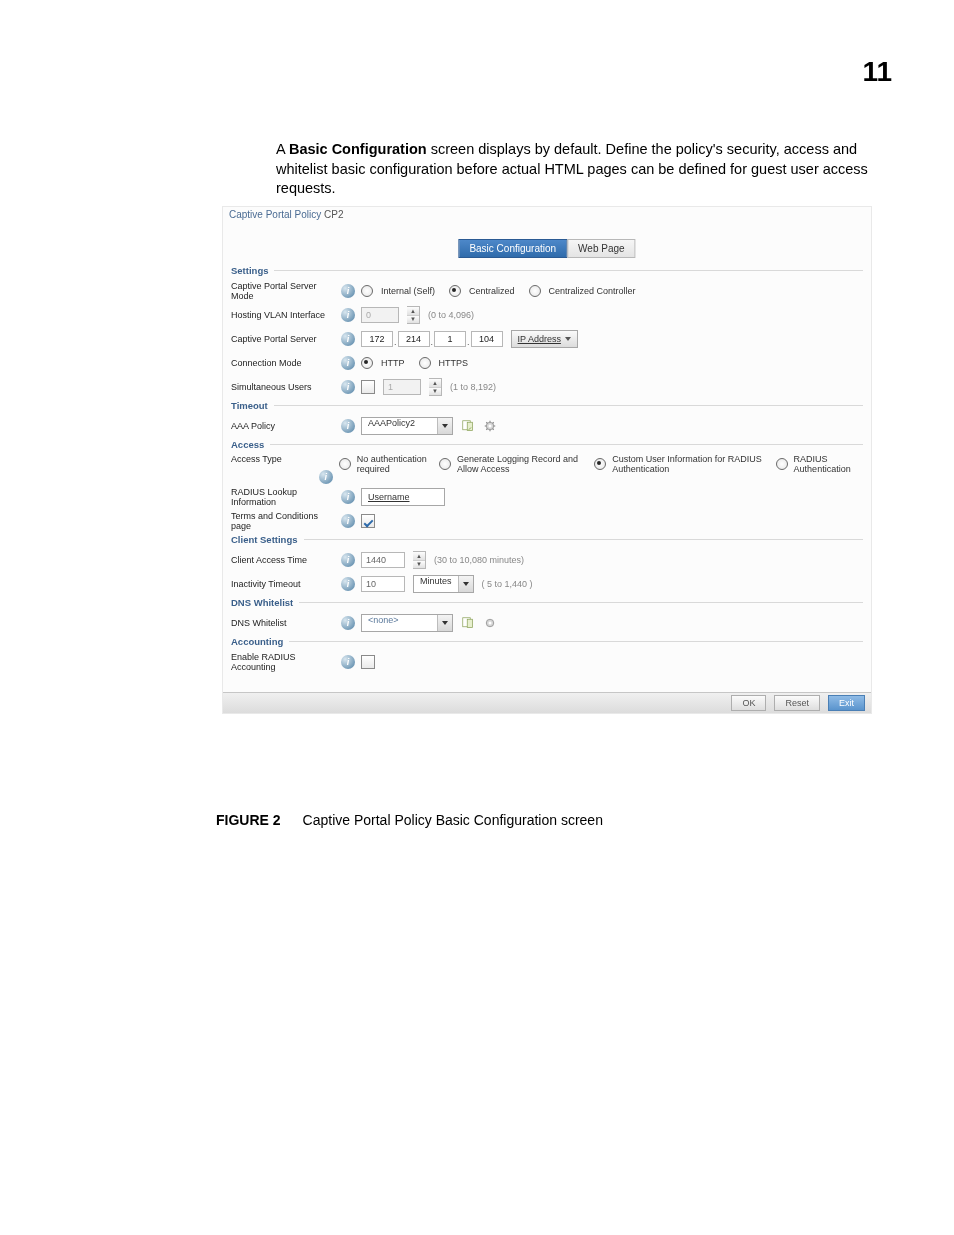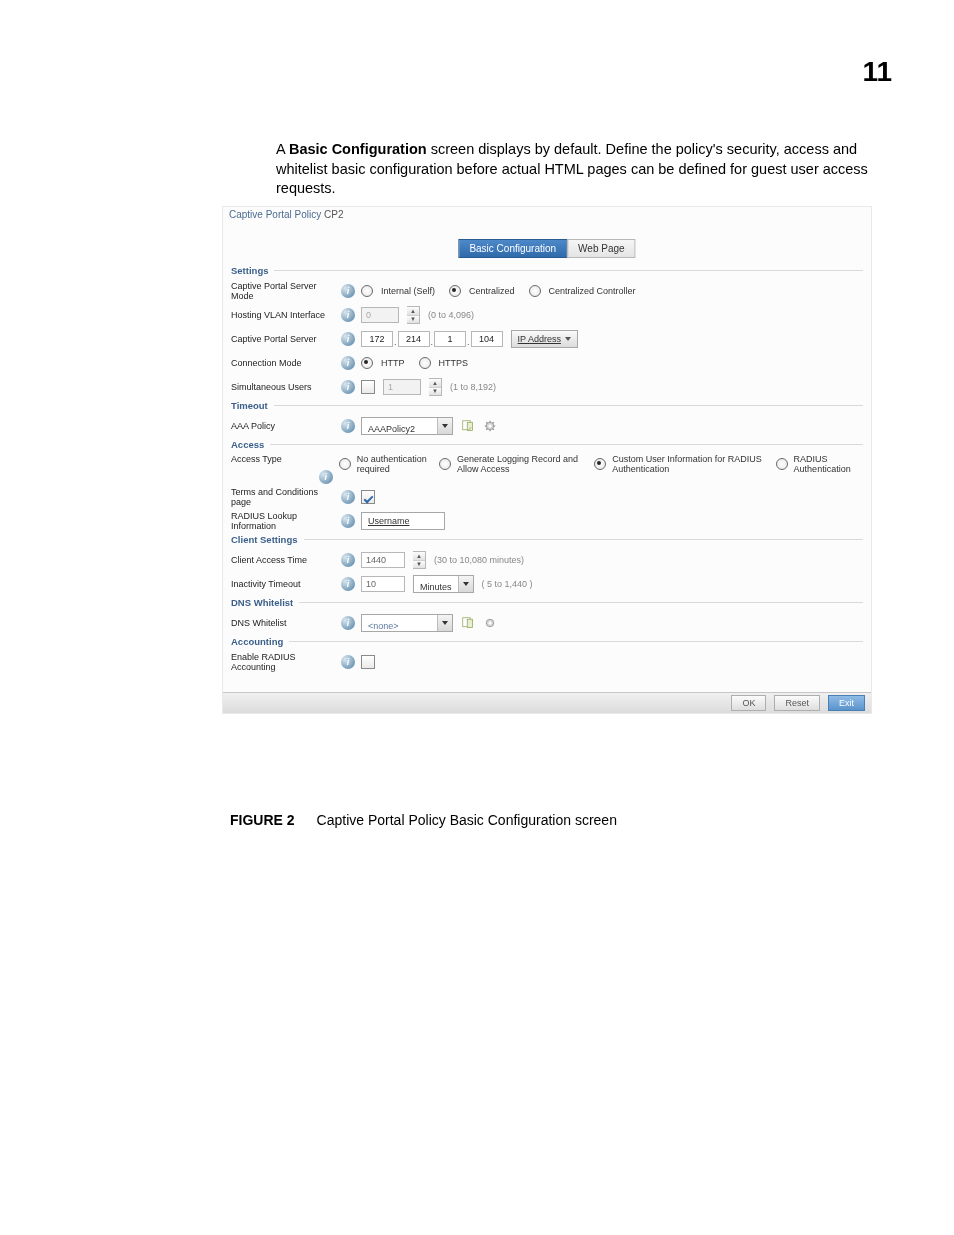--- a/index.html
+++ b/index.html
@@ -188,21 +188,21 @@
     width: 7px; height: 3px;
     border-left: 2px solid #2d6aaa;
     border-bottom: 2px solid #2d6aaa;
     transform: rotate(-45deg);
   }
 
   .select {
     height: 16px;
     border: 1px solid #a7a7a7;
     background: #fff;
-    display: inline-flex; align-items: flex-end;
+    display: inline-flex; align-items: flex-start;
     min-width: 90px;
   }
   .select .sel-text { flex:1; padding: 0 6px; font-size: 9px; color:#333;}
   .select .sel-text.placeholder { color: #5c7a9c; }
   .select .sel-btn {
     width: 14px; height: 100%;
     background: linear-gradient(#f4f4f4,#d8d8d8);
     border-left: 1px solid #bcbcbc;
     display: flex; align-items:center; justify-content:center;
   }
@@ -236,21 +236,21 @@
     display: inline-flex; align-items: center;
   }
   .footer-bar .fbtn.exit { background: linear-gradient(#8fbbe6,#5a94cd); color:#fff; border-color:#4a7fb5;}
 
   .radio-stack { display:flex; flex-direction:row; gap:3px; }
   .radio-line { display:flex; align-items:center; gap:6px; }
 
   .caption {
     position: absolute;
     top: 812px;
-    left: 230px;
+    left: 216px;
     right: 76px;
     font-size: 14px;
     color: #000;
   }
   .caption .figlabel { font-weight: 700; margin-right: 22px; }
 </style>
 </head>
 <body>
 
 <div class="page-number">11</div>
@@ -409,34 +409,34 @@
             <span class="radio checked"></span>
             <span>Custom User Information for RADIUS Authentication</span>
           </div>
         <div class="radio-line">
             <span class="radio"></span>
             <span>RADIUS Authentication</span>
           </div>
       </div>
     </div>
     <div class="row">
-      <div class="lbl">Terms and Conditions page</div>
-      <span class="info"></span>
-      <div class="ctrl">
-          <span class="check checked"></span>
-        </div>
-    </div>
-    <div class="row">
       <div class="lbl">RADIUS Lookup Information</div>
       <span class="info"></span>
       <div class="ctrl">
         <div class="btnbox" style="background:#fff;min-width:70px">
           <span>Username</span>
         </div>
       </div>
+    </div>
+    <div class="row">
+      <div class="lbl">Terms and Conditions page</div>
+      <span class="info"></span>
+      <div class="ctrl">
+          <span class="check checked"></span>
+        </div>
     </div>
 
     <div class="section-title">
       <span>Client Settings</span>
         <span class="line"></span>
     </div>
     <div class="row">
       <div class="lbl">Client Access Time</div>
       <span class="info"></span>
       <div class="ctrl">

